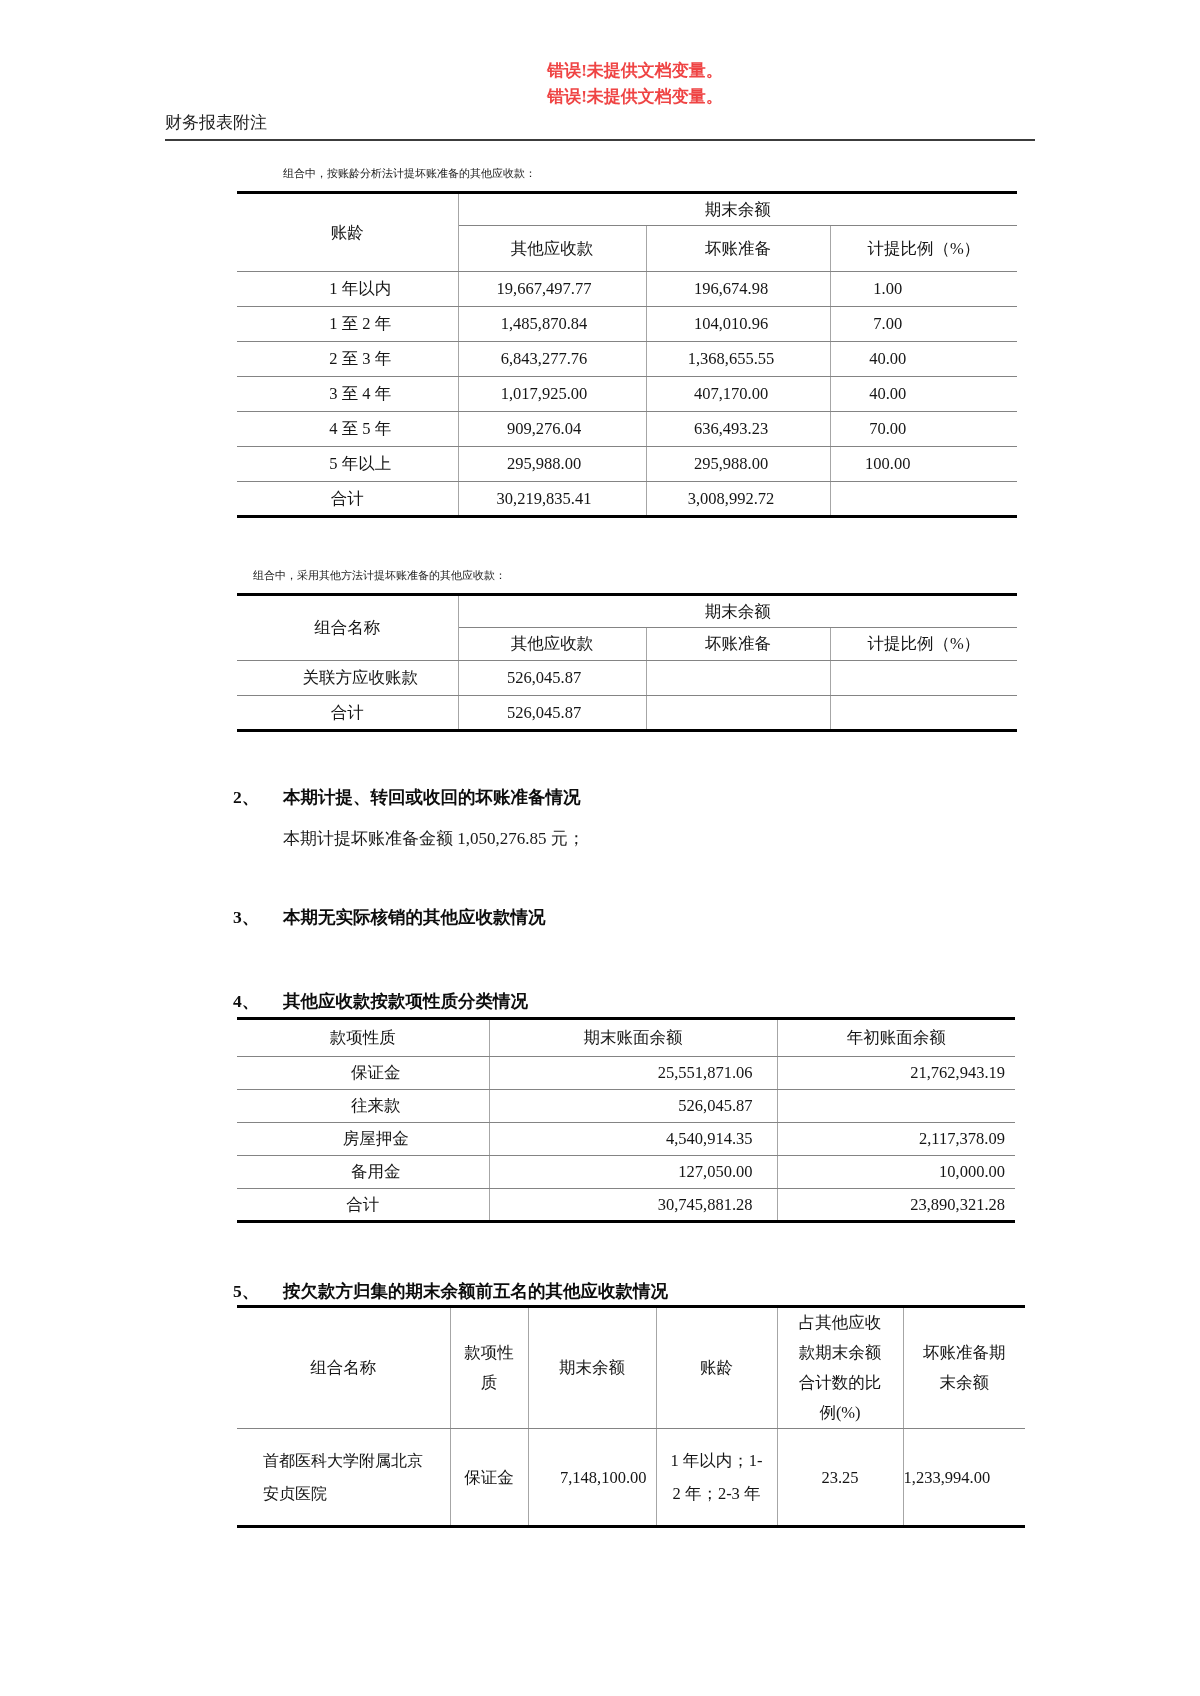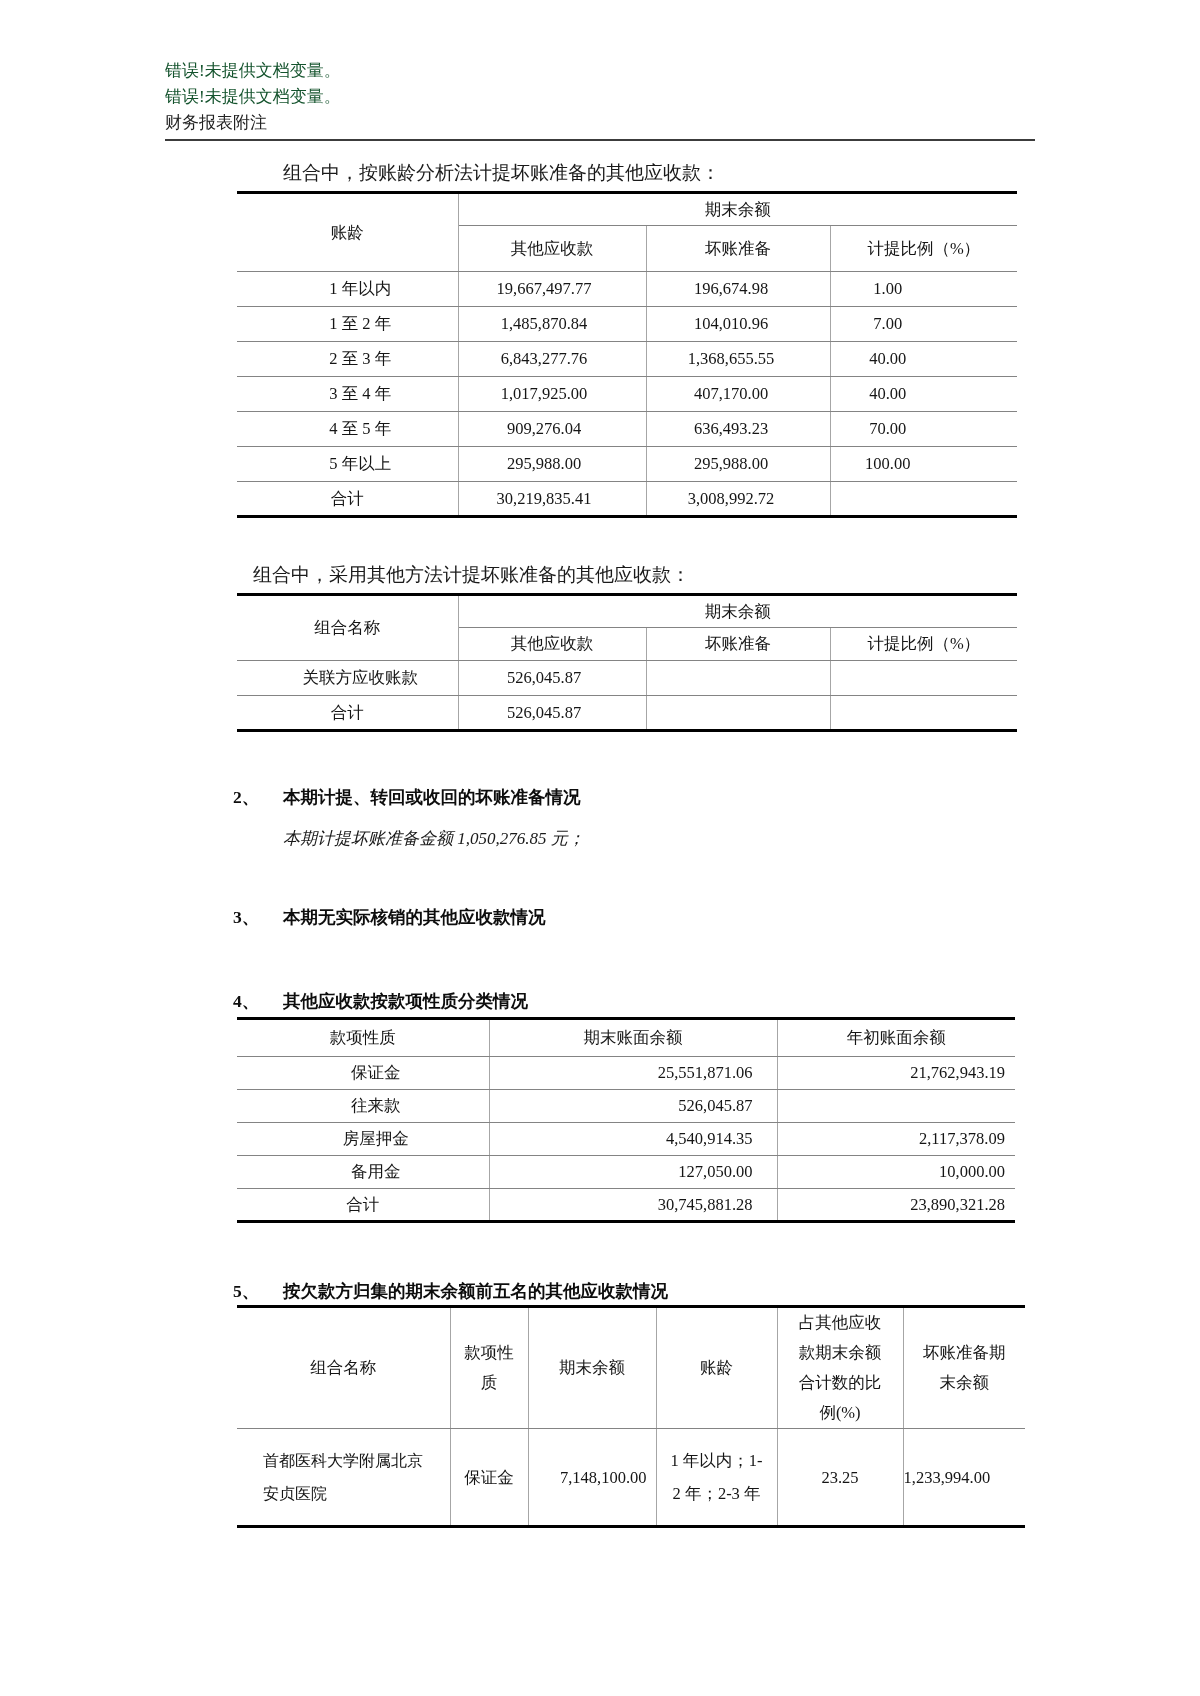--- a/index.html
+++ b/index.html
@@ -5,35 +5,35 @@
   * { margin:0; padding:0; box-sizing:border-box; }
   html, body { background:#ffffff; }
   body {
     width:1200px; height:1696px; overflow:hidden;
     font-family:"Liberation Serif", serif;
     color:#141414;
   }
   .page { padding:58px 95px 0 165px; }
 
   
-  .doc-header .err { font-size:17px; font-weight:normal; line-height:26px; color:#14532d; }
+  .doc-header .err { font-size:17px; font-weight:bold; line-height:26px; color:#ef4444;text-align:center; }
   .doc-header .sub { font-size:17px; line-height:26px; color:#222; }
   .header-rule { width:870px; border-bottom:2px solid #3c3c3c; margin-top:3px; }
 
   
-  .tbl-title { font-size:19px; color:#1a1a1a; line-height:20px; }
+  .tbl-title { font-size:11px; color:#1a1a1a; line-height:20px; }
   .t1-title { margin:22px 0 8px 118px; }
   .t2-title { margin:47px 0 8px 88px; }
   .sec { display:flex; margin-left:68px; font-size:17.5px; font-weight:bold; color:#0d0d0d; line-height:24px; }
   .sec .num { width:50px; flex:0 0 50px; }
   .sec-2 { margin-top:53px; }
   .sec-3 { margin-top:54px; }
   .sec-4 { margin-top:60px; }
   .sec-5 { margin-top:56px; }
-  .sec-body { margin:18px 0 8px 118px; font-size:17px; line-height:24px; color:#1a1a1a;font-style:italic; }
+  .sec-body { margin:18px 0 8px 118px; font-size:17px; line-height:24px; color:#1a1a1a; }
 
   
   table.tbl {
     border-collapse:collapse; table-layout:fixed;
     margin-left:72px;
     border-top:3px solid #000; border-bottom:3px solid #000;
   }
   .tbl th, .tbl td {
     font-weight:normal; font-size:16.5px; color:#151515;
     text-align:center; vertical-align:middle;

